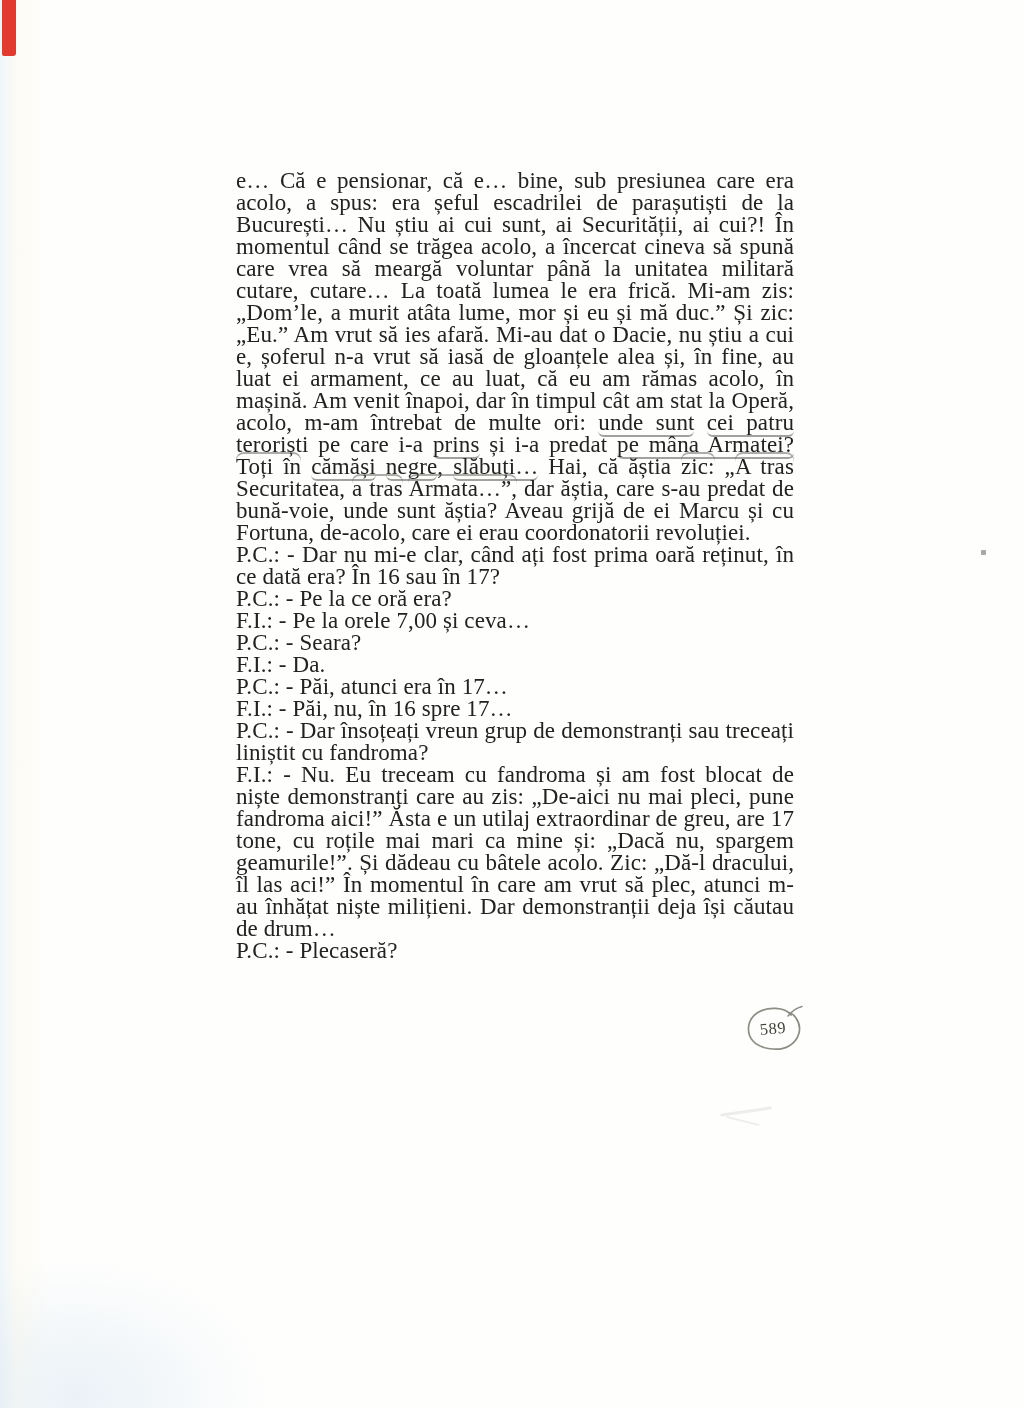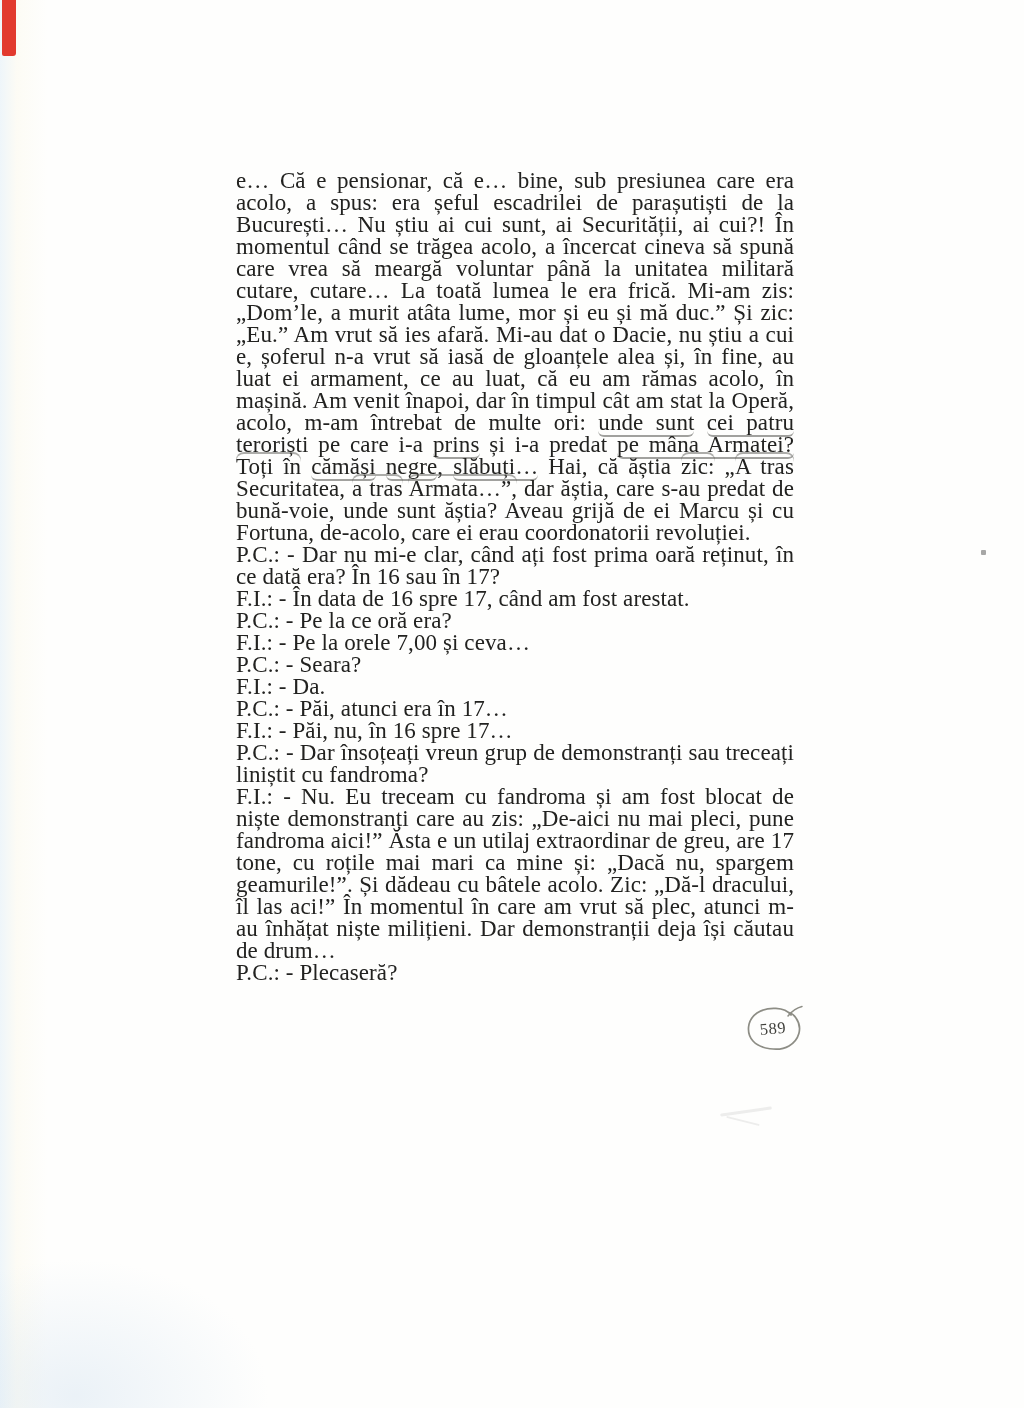--- a/index.html
+++ b/index.html
@@ -79,21 +79,20 @@
 <div class="red-mark"></div>
 <div class="speck"></div>
 <div class="faint-scribble">
   <div class="s1"></div>
     <div class="s2"></div>
 </div>
 
 <div class="text-block">
     <p class="para"><span>e… Că e pensionar, că e… bine, sub presiunea care era acolo, a spus: era șeful escadrilei de parașutiști de la București… Nu știu ai cui sunt, ai Securității, ai cui?! În momentul când se trăgea acolo, a încercat cineva să spună care vrea să meargă voluntar până la unitatea militară cutare, cutare… La toată lumea le era frică. Mi-am zis: „Dom’le, a murit atâta lume, mor și eu și mă duc.” Și zic: „Eu.” Am vrut să ies afară. Mi-au dat o Dacie, nu știu a cui e, șoferul n-a vrut să iasă de gloanțele alea și, în fine, au luat ei armament, ce au luat, că eu am rămas acolo, în mașină. Am venit înapoi, dar în timpul cât am stat la Operă, acolo, m-am întrebat de multe ori: </span><span class="mark-u">unde sunt</span><span> </span><span class="mark-u">cei patru</span><span> teroriști pe care i-a </span><span class="mark-u">prins</span><span> și i-a predat </span><span class="mark-u">pe mâna Armatei?</span><span> </span><span class="mark-o">Toți în</span><span> </span><span class="mark-u">cămăși</span><span> </span><span class="mark-u">negre</span><span>, </span><span class="mark-u">slăbuți…</span><span> Hai, că ăștia </span><span class="mark-o">zic:</span><span> „</span><span class="mark-o">A tras</span><span> Securitatea, </span><span class="mark-o">a tras</span><span> </span><span class="mark-o">Armata…”,</span><span> dar ăștia, care s-au predat de bună-voie, unde sunt ăștia? Aveau grijă de ei Marcu și cu Fortuna, de-acolo, care ei erau coordonatorii revoluției.</span></p>
     <p class="para italic"><span>P.C.: - Dar nu mi-e clar, când ați fost prima oară reținut, în ce dată era? În 16 sau în 17?</span></p>
-    <p class="para"><span>F.I.: - În data de 16 spre 17, când am fost arestat.</span></p>
     <p class="para italic"><span>P.C.: - Pe la ce oră era?</span></p>
     <p class="para"><span>F.I.: - Pe la orele 7,00 și ceva…</span></p>
     <p class="para italic"><span>P.C.: - Seara?</span></p>
     <p class="para"><span>F.I.: - Da.</span></p>
     <p class="para italic"><span>P.C.: - Păi, atunci era în 17…</span></p>
     <p class="para"><span>F.I.: - Păi, nu, în 16 spre 17…</span></p>
     <p class="para italic"><span>P.C.: - Dar însoțeați vreun grup de demonstranți sau treceați liniștit cu fandroma?</span></p>
     <p class="para"><span>F.I.: - Nu. Eu treceam cu fandroma și am fost blocat de niște demonstranți care au zis: „De-aici nu mai pleci, pune fandroma aici!” Ăsta e un utilaj extraordinar de greu, are 17 tone, cu roțile mai mari ca mine și: „Dacă nu, spargem geamurile!”. Și dădeau cu bâtele acolo. Zic: „Dă-l dracului, îl las aci!” În momentul în care am vrut să plec, atunci m-au înhățat niște milițieni. Dar demonstranții deja își căutau de drum…</span></p>
     <p class="para italic"><span>P.C.: - Plecaseră?</span></p>
   </div>

